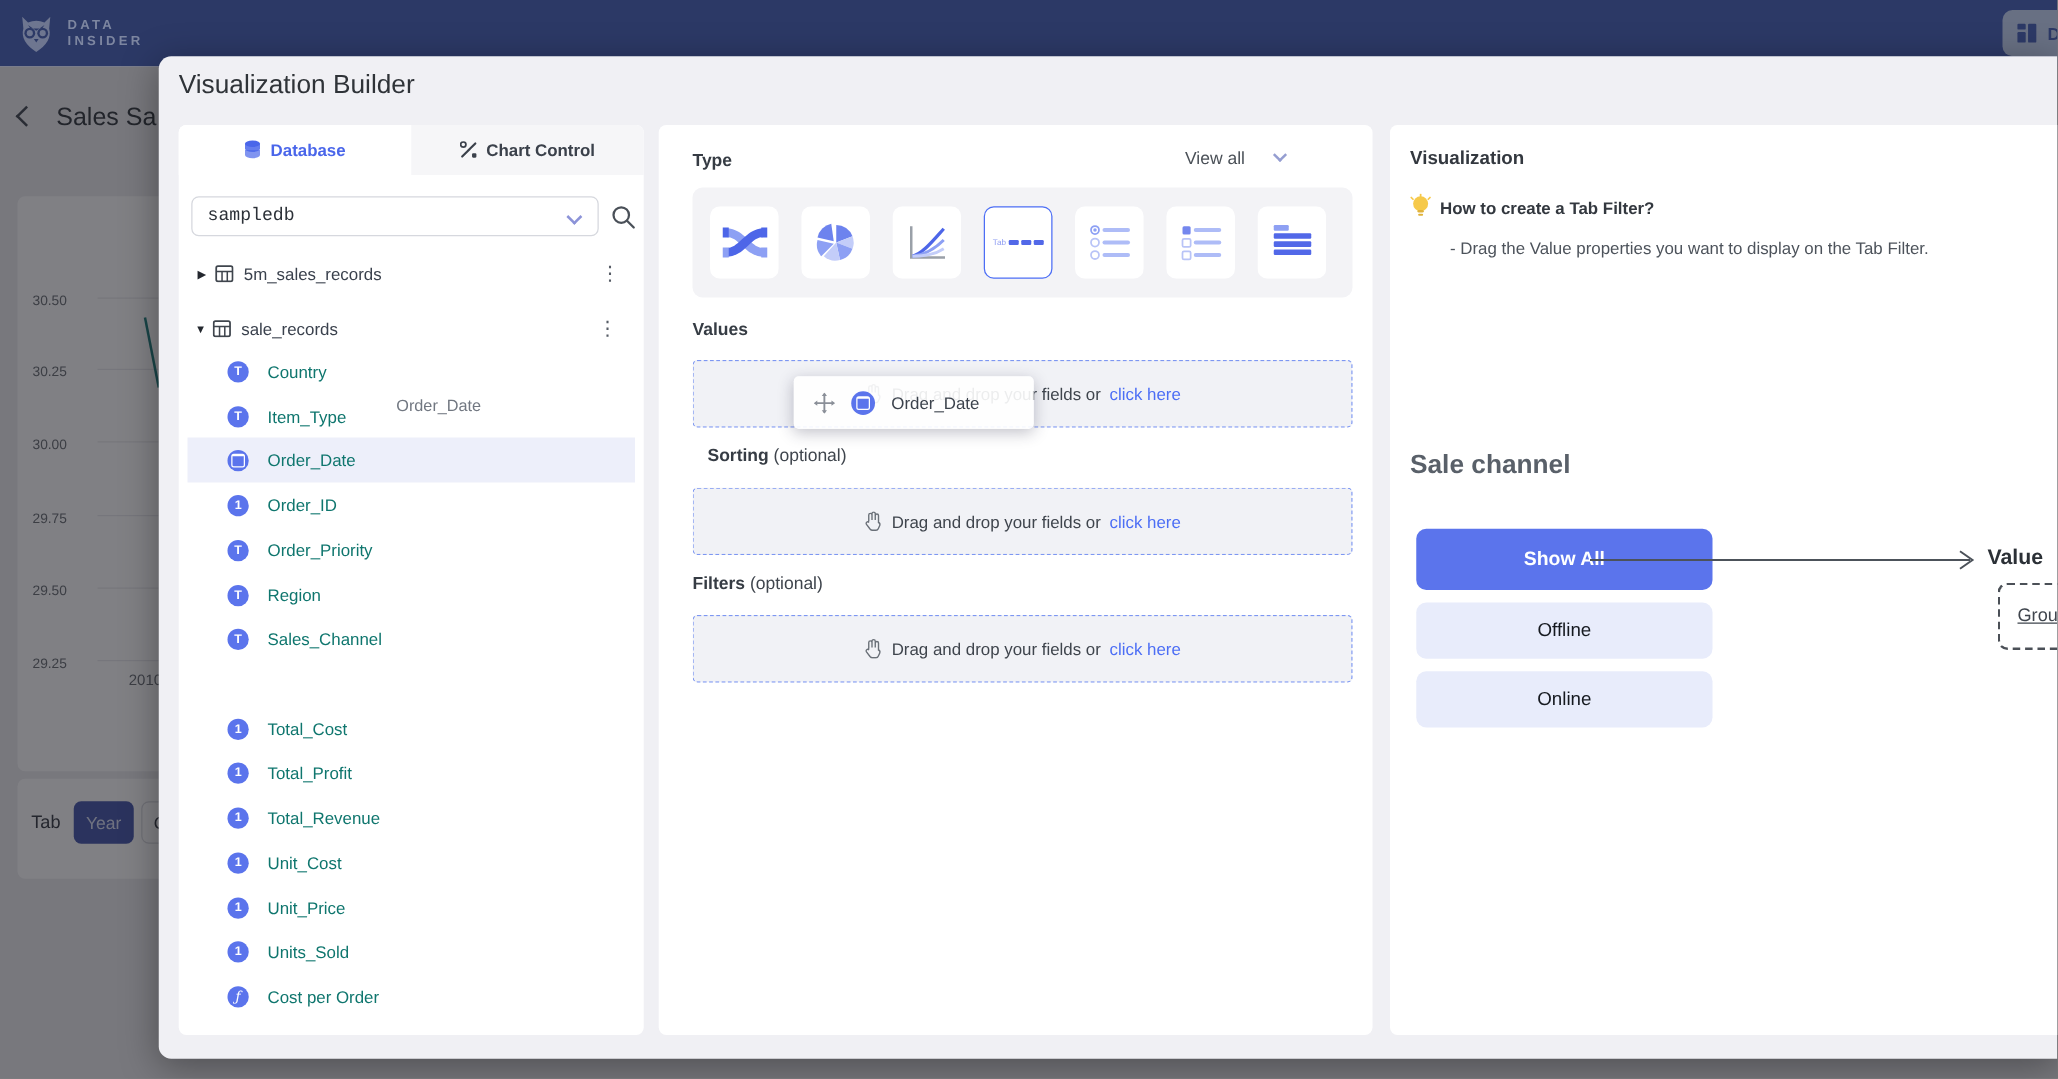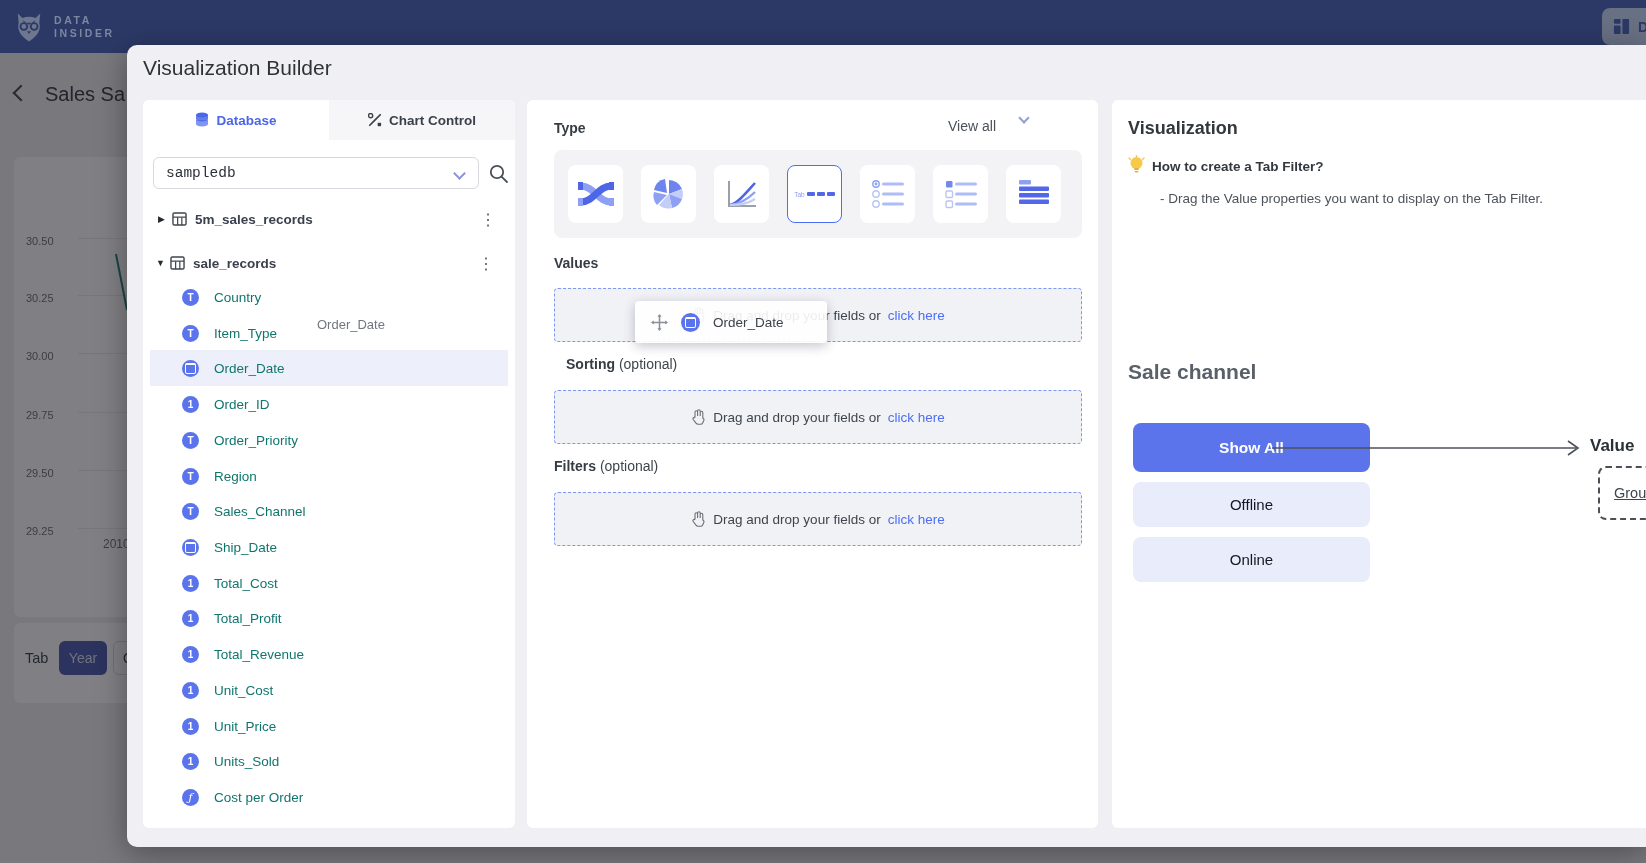--- a/index.html
+++ b/index.html
@@ -47,54 +47,54 @@
 
   
   .tab { height:40px; display:flex; align-items:center; justify-content:center; gap:7px; font-size:13.5px; cursor:pointer; }
   .tab-db { left:143px; top:100px; width:186px; background:#fff; color:#4a66ea; font-weight:bold; border-radius:6px 0 0 0; }
   .tab-cc { left:329px; top:100px; width:186px; background:#f6f6f8; color:#3b414b; font-weight:600; border-radius:0 6px 0 0; }
   .search-input { left:153px; top:157px; width:326px; height:32px; border:1px solid #d6d8de; border-radius:6px;
     background:#fff; font-size:14.5px; color:#2c3138; padding:0 30px 0 12px; font-family:Liberation Mono, monospace; outline:none; }
   .sel-caret { left:455px; top:169px; width:9px; height:9px; border-left:2px solid #8c93d8; border-bottom:2px solid #8c93d8; transform:rotate(-45deg); }
   .tree-row { height:30px; display:flex; align-items:center; }
   .caret { font-size:9px; color:#23272e; width:14px; }
-  .tname { font-size:13.5px; font-weight:700; color:#3a414d; margin-left:8px; }
+  .tname { font-size:13.5px; font-weight:400; color:#3a414d; margin-left:8px; }
   .kebab { font-size:16px; color:#565c66; letter-spacing:0; }
   .frow { left:150px; width:358px; height:36px; display:flex; align-items:center; gap:15px; padding-left:32px; }
   .frow.sel { background:#edeffa; }
   .fi { width:17px; height:17px; border-radius:50%; background:#5b74ec; color:#fff; display:flex; align-items:center; justify-content:center;
     font-size:10px; font-weight:bold; flex:none; }
   .fi.i-f { font-family:"DejaVu Serif",serif; font-style:italic; font-size:11px; font-weight:normal; }
   .fi.i-d::after { content:""; width:9px; height:8px; border:1.4px solid #fff; border-radius:2px; border-top-width:2.6px; }
   .flabel { font-size:13.5px; color:#0f766e; }
   .stray { left:317px; top:317px; font-size:13px; color:#717781; }
 
   
   .sec-label { font-size:14px; font-weight:bold; color:#363c44; }
   .opt { font-weight:normal; color:#3f454d; }
-  .view-all { left:948px; top:118px; display:flex; gap:24px; font-size:14px; color:#4b5158; cursor:pointer; }
+  .view-all { left:948px; top:118px; display:flex; align-items:center; gap:24px; font-size:14px; color:#4b5158; cursor:pointer; }
   .va-caret { width:8px; height:8px; border-left:2px solid #959ed1; border-bottom:2px solid #959ed1; transform:rotate(-45deg); margin-top:-4px; }
   .type-strip { left:554px; top:150px; width:528px; height:88px; background:#f3f3f6; border-radius:8px;
     display:flex; align-items:center; padding:0 14px; gap:18px; }
   .tcard { width:55px; height:58px; background:#fff; border-radius:8px; border:1.5px solid transparent;
     display:flex; align-items:center; justify-content:center; cursor:pointer; }
   .tcard.selected { border-color:#4c6ef5; }
   .tab-mini { display:flex; align-items:center; gap:2px; }
   .tab-mini-label { font-size:6.5px; color:#8e9cf2; }
   .tab-mini i { display:block; width:8px; height:4px; background:#5268e8; border-radius:1px; }
   .dropzone { left:554px; width:528px; height:54px; border:1px dashed #7d97f2; border-radius:4px; background:#f1f2f6;
     display:flex; align-items:center; justify-content:center; gap:7px; font-size:13.5px; color:#3f454d; }
   .dz-link { color:#4c6ef5; cursor:pointer; }
   .ghost { left:635px; top:301px; width:192px; height:42px; background:rgba(255,255,255,0.9); border-radius:4px;
     box-shadow:0 3px 12px rgba(40,40,70,.28); display:flex; align-items:center; gap:13px; padding-left:16px; z-index:6; }
   .ghost .fi { width:19px; height:19px; }
   .ghost-label { font-size:13.5px; color:#3b424c; }
 
   
-  .viz-label { left:1128px; top:118px; font-size:18px; font-weight:bold; color:#33383f; }
+  .viz-label { left:1128px; top:118px; font-size:15px; font-weight:bold; color:#33383f; }
   .tip-title { left:1152px; top:159px; font-size:13.5px; font-weight:bold; color:#33383f; }
   .tip-body { left:1160px; top:191px; font-size:13.5px; color:#4d535b; }
   .preview-title { left:1128px; top:360px; font-size:21px; font-weight:bold; color:#596069; }
   .pv-btn { left:1133px; width:237px; border-radius:8px; display:flex; align-items:center; justify-content:center; cursor:pointer; }
   .pv-show { top:423px; height:49px; background:#5b74ec; color:#fff; font-size:15.5px; font-weight:bold; }
   .pv-off  { top:482px; height:45px; background:#e8ecfb; color:#15191f; font-size:15px; }
   .pv-on   { top:537px; height:45px; background:#e8ecfb; color:#15191f; font-size:15px; }
   .ann-value { left:1590px; top:436px; font-size:17px; font-weight:bold; color:#2b3036; white-space:nowrap; }
   .ann-box { left:1598px; top:466px; width:110px; height:54px; border:2px dashed #4b5057; border-radius:8px;
     display:flex; align-items:center; padding-left:14px; }
@@ -235,24 +235,20 @@
       <span class="flabel">Order_Priority</span>
     </div>
   <div class="abs frow z5" style="top:458px;">
       <span class="fi i-t">T</span>
       <span class="flabel">Region</span>
     </div>
   <div class="abs frow z5" style="top:493px;">
       <span class="fi i-t">T</span>
       <span class="flabel">Sales_Channel</span>
     </div>
-  <div class="abs frow z5" style="top:529px;">
-      <span class="fi i-d"></span>
-      <span class="flabel">Ship_Date</span>
-    </div>
   <div class="abs frow z5" style="top:565px;">
       <span class="fi i-n">1</span>
       <span class="flabel">Total_Cost</span>
     </div>
   <div class="abs frow z5" style="top:600px;">
       <span class="fi i-n">1</span>
       <span class="flabel">Total_Profit</span>
     </div>
   <div class="abs frow z5" style="top:636px;">
       <span class="fi i-n">1</span>

